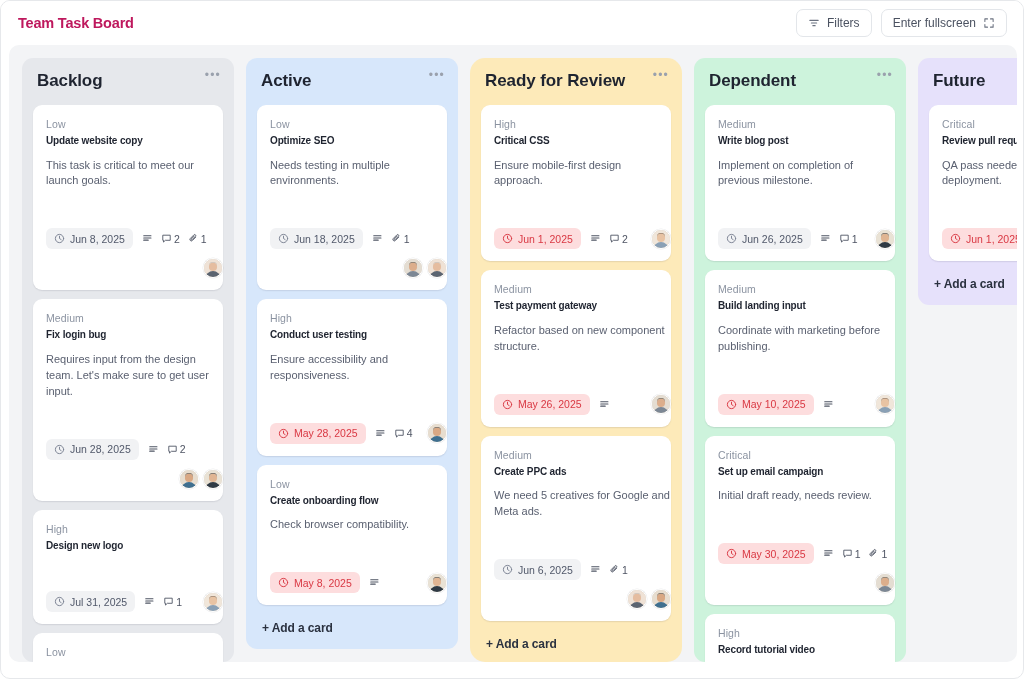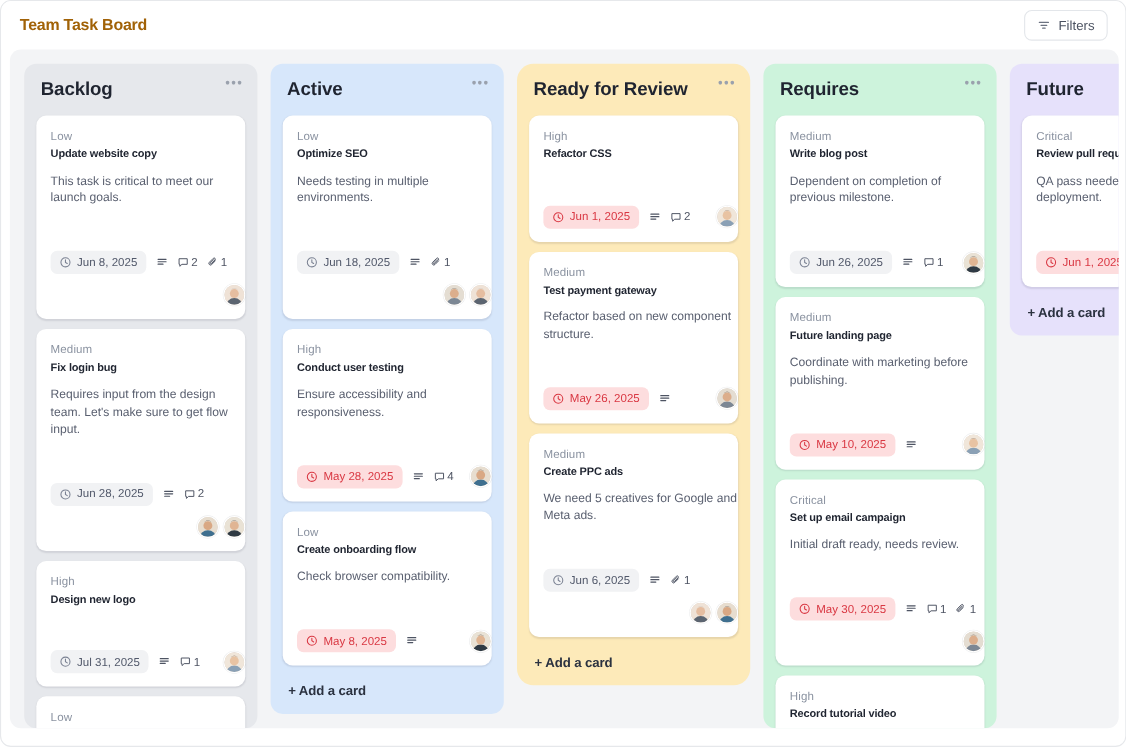--- a/index.html
+++ b/index.html
@@ -28,21 +28,21 @@
     height: 44px;
     padding: 0 16px 0 17px;
     display: flex;
     align-items: center;
     justify-content: space-between;
     background: #ffffff;
   }
   .page-title {
     font-size: 14.5px;
     font-weight: 700;
-    color: #a16207;
+    color: #be185d;
     letter-spacing: -0.2px;
   }
   .header-actions {
     display: flex;
     align-items: flex-end;
     gap: 9px;
     padding-left: 16px;
   }
   .hbtn {
     display: inline-flex;
@@ -214,20 +214,31 @@
       <button class="hbtn">
         <span>
           <svg width="12" height="12" viewBox="0 0 16 16" fill="none" stroke="#6b7280" stroke-width="1.5" stroke-linecap="round">
             <line x1="2.5" y1="4.5" x2="13.5" y2="4.5"></line>
             <line x1="4.5" y1="8" x2="11.5" y2="8"></line>
             <line x1="6.5" y1="11.5" x2="9.5" y2="11.5"></line>
           </svg>
         </span>
         <span>Filters</span>
       </button>
+      <button class="hbtn">
+        <span>Enter fullscreen</span>
+        <span>
+          <svg width="12" height="12" viewBox="0 0 16 16" fill="none" stroke="#6b7280" stroke-width="1.4" stroke-linecap="round" stroke-linejoin="round">
+            <polyline points="6,2.5 2.5,2.5 2.5,6"></polyline>
+            <polyline points="10,2.5 13.5,2.5 13.5,6"></polyline>
+            <polyline points="6,13.5 2.5,13.5 2.5,10"></polyline>
+            <polyline points="10,13.5 13.5,13.5 13.5,10"></polyline>
+          </svg>
+        </span>
+      </button>
     </div>
   </div>
 
   <div class="board">
     <div class="columns" id="columns">
         <div class="column" style="background: rgb(230, 232, 236);">
           <div class="col-head">
             <div class="col-title">Backlog</div>
             <div class="col-menu">•••</div>
           </div>
@@ -283,21 +294,21 @@
                       <circle cx="12" cy="10.5" r="5.4" fill="#e5bda0"></circle>
                       <path d="M6.6 9.5a5.4 5.4 0 0 1 10.8 0c0-3-2-5-5.4-5s-5.4 2-5.4 5z" fill="#b9b4b0"></path>
                     </svg>
                   </div>
                 </div>
               </div>
             </div>
             <div class="card">
               <div class="card-priority">Medium</div>
               <div class="card-title">Fix login bug</div>
-              <div class="card-desc">Requires input from the design team. Let's make sure to get flow input.</div>
+              <div class="card-desc">Requires input from the design team. Let's make sure to get user input.</div>
               <div class="card-meta">
                 <span class="chip normal">
                   <span>
                     <svg width="11" height="11" viewBox="0 0 16 16" fill="none" stroke="#7b8293" stroke-width="1.4" stroke-linecap="round">
                       <circle cx="8" cy="8" r="6"></circle>
                       <polyline points="8,4.6 8,8 10.4,9.6"></polyline>
                     </svg>
                   </span>
                   <span>Jun 28, 2025</span>
                 </span>
@@ -539,21 +550,22 @@
           <div class="add-card">+ Add a card</div>
         </div>
         <div class="column" style="background: rgb(253, 234, 185); border-radius: 15px;">
           <div class="col-head">
             <div class="col-title">Ready for Review</div>
             <div class="col-menu">•••</div>
           </div>
           <div class="cards">
             <div class="card">
               <div class="card-priority">High</div>
-              <div class="card-title">Refactor CSS</div>
+              <div class="card-title">Critical CSS</div>
+              <div class="card-desc">Ensure mobile-first design approach.</div>
               <div class="card-meta">
                 <span class="chip overdue">
                   <span>
                     <svg width="11" height="11" viewBox="0 0 16 16" fill="none" stroke="#d93843" stroke-width="1.4" stroke-linecap="round">
                       <circle cx="8" cy="8" r="6"></circle>
                       <polyline points="8,4.6 8,8 10.4,9.6"></polyline>
                     </svg>
                   </span>
                   <span>Jun 1, 2025</span>
                 </span>
@@ -678,28 +690,28 @@
                     </svg>
                   </div>
                 </div>
               </div>
             </div>
           </div>
           <div class="add-card">+ Add a card</div>
         </div>
         <div class="column" style="background: rgb(205, 243, 220);">
           <div class="col-head">
-            <div class="col-title">Requires</div>
+            <div class="col-title">Dependent</div>
             <div class="col-menu">•••</div>
           </div>
           <div class="cards">
             <div class="card">
               <div class="card-priority">Medium</div>
               <div class="card-title">Write blog post</div>
-              <div class="card-desc">Dependent on completion of previous milestone.</div>
+              <div class="card-desc">Implement on completion of previous milestone.</div>
               <div class="card-meta">
                 <span class="chip normal">
                   <span>
                     <svg width="11" height="11" viewBox="0 0 16 16" fill="none" stroke="#7b8293" stroke-width="1.4" stroke-linecap="round">
                       <circle cx="8" cy="8" r="6"></circle>
                       <polyline points="8,4.6 8,8 10.4,9.6"></polyline>
                     </svg>
                   </span>
                   <span>Jun 26, 2025</span>
                 </span>
@@ -729,21 +741,21 @@
                       <circle cx="12" cy="26" r="10" fill="#2f3a44"></circle>
                       <circle cx="12" cy="10.5" r="5.4" fill="#e0b593"></circle>
                       <path d="M6.6 9.5a5.4 5.4 0 0 1 10.8 0c0-3-2-5-5.4-5s-5.4 2-5.4 5z" fill="#2a2320"></path>
                     </svg>
                   </div>
                 </div>
               </div>
             </div>
             <div class="card">
               <div class="card-priority">Medium</div>
-              <div class="card-title">Future landing page</div>
+              <div class="card-title">Build landing input</div>
               <div class="card-desc">Coordinate with marketing before publishing.</div>
               <div class="card-meta">
                 <span class="chip overdue">
                   <span>
                     <svg width="11" height="11" viewBox="0 0 16 16" fill="none" stroke="#d93843" stroke-width="1.4" stroke-linecap="round">
                       <circle cx="8" cy="8" r="6"></circle>
                       <polyline points="8,4.6 8,8 10.4,9.6"></polyline>
                     </svg>
                   </span>
                   <span>May 10, 2025</span>

